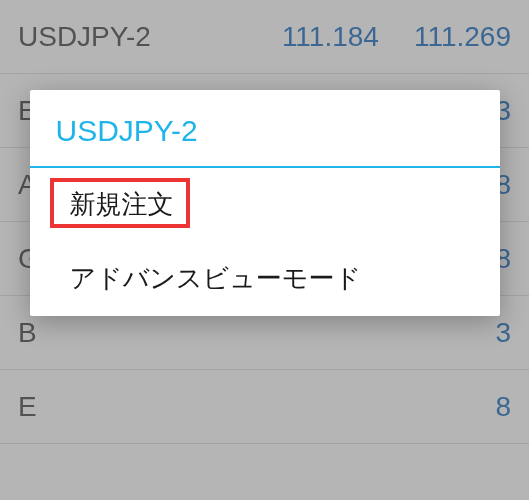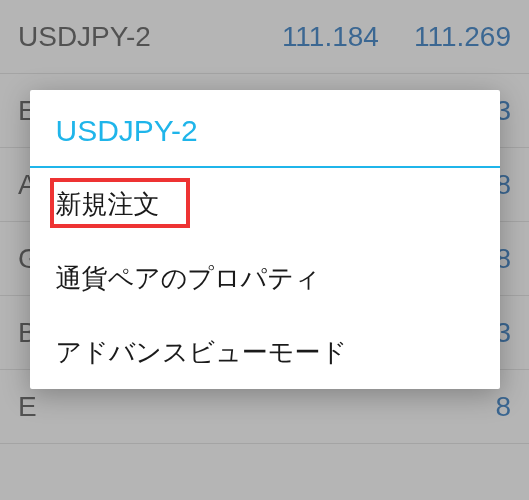--- a/index.html
+++ b/index.html
@@ -56,21 +56,21 @@
     .modal-title {
       color: #1fb5ea;
       font-size: 30px;
       padding: 24px 26px 18px;
       border-bottom: 2px solid #1fb5ea;
       font-weight: 400;
     }
     .menu-item {
       font-size: 26px;
       color: #1a1a1a;
-      padding: 20px 26px;
+      padding: 20px 40px;
       cursor: pointer;
       line-height: 1.3;
     }
     .menu-item.highlighted {
       position: relative;
     }
     .highlight-box {
       position: absolute;
       border: 4px solid #e33;
       top: 10px;
@@ -112,19 +112,16 @@
 </div>
 
 <div class="overlay">
   <div class="modal">
     <div class="modal-title">USDJPY-2</div>
     <div class="menu-item highlighted">
       <span>新規注文</span>
       <div class="highlight-box"></div>
     </div>
     <div class="menu-item">
-      <span>通貨ペアのプロパティ</span>
-    </div>
-    <div class="menu-item">
       <span>アドバンスビューモード</span>
     </div>
   </div>
 </div>
 
 </body></html>

